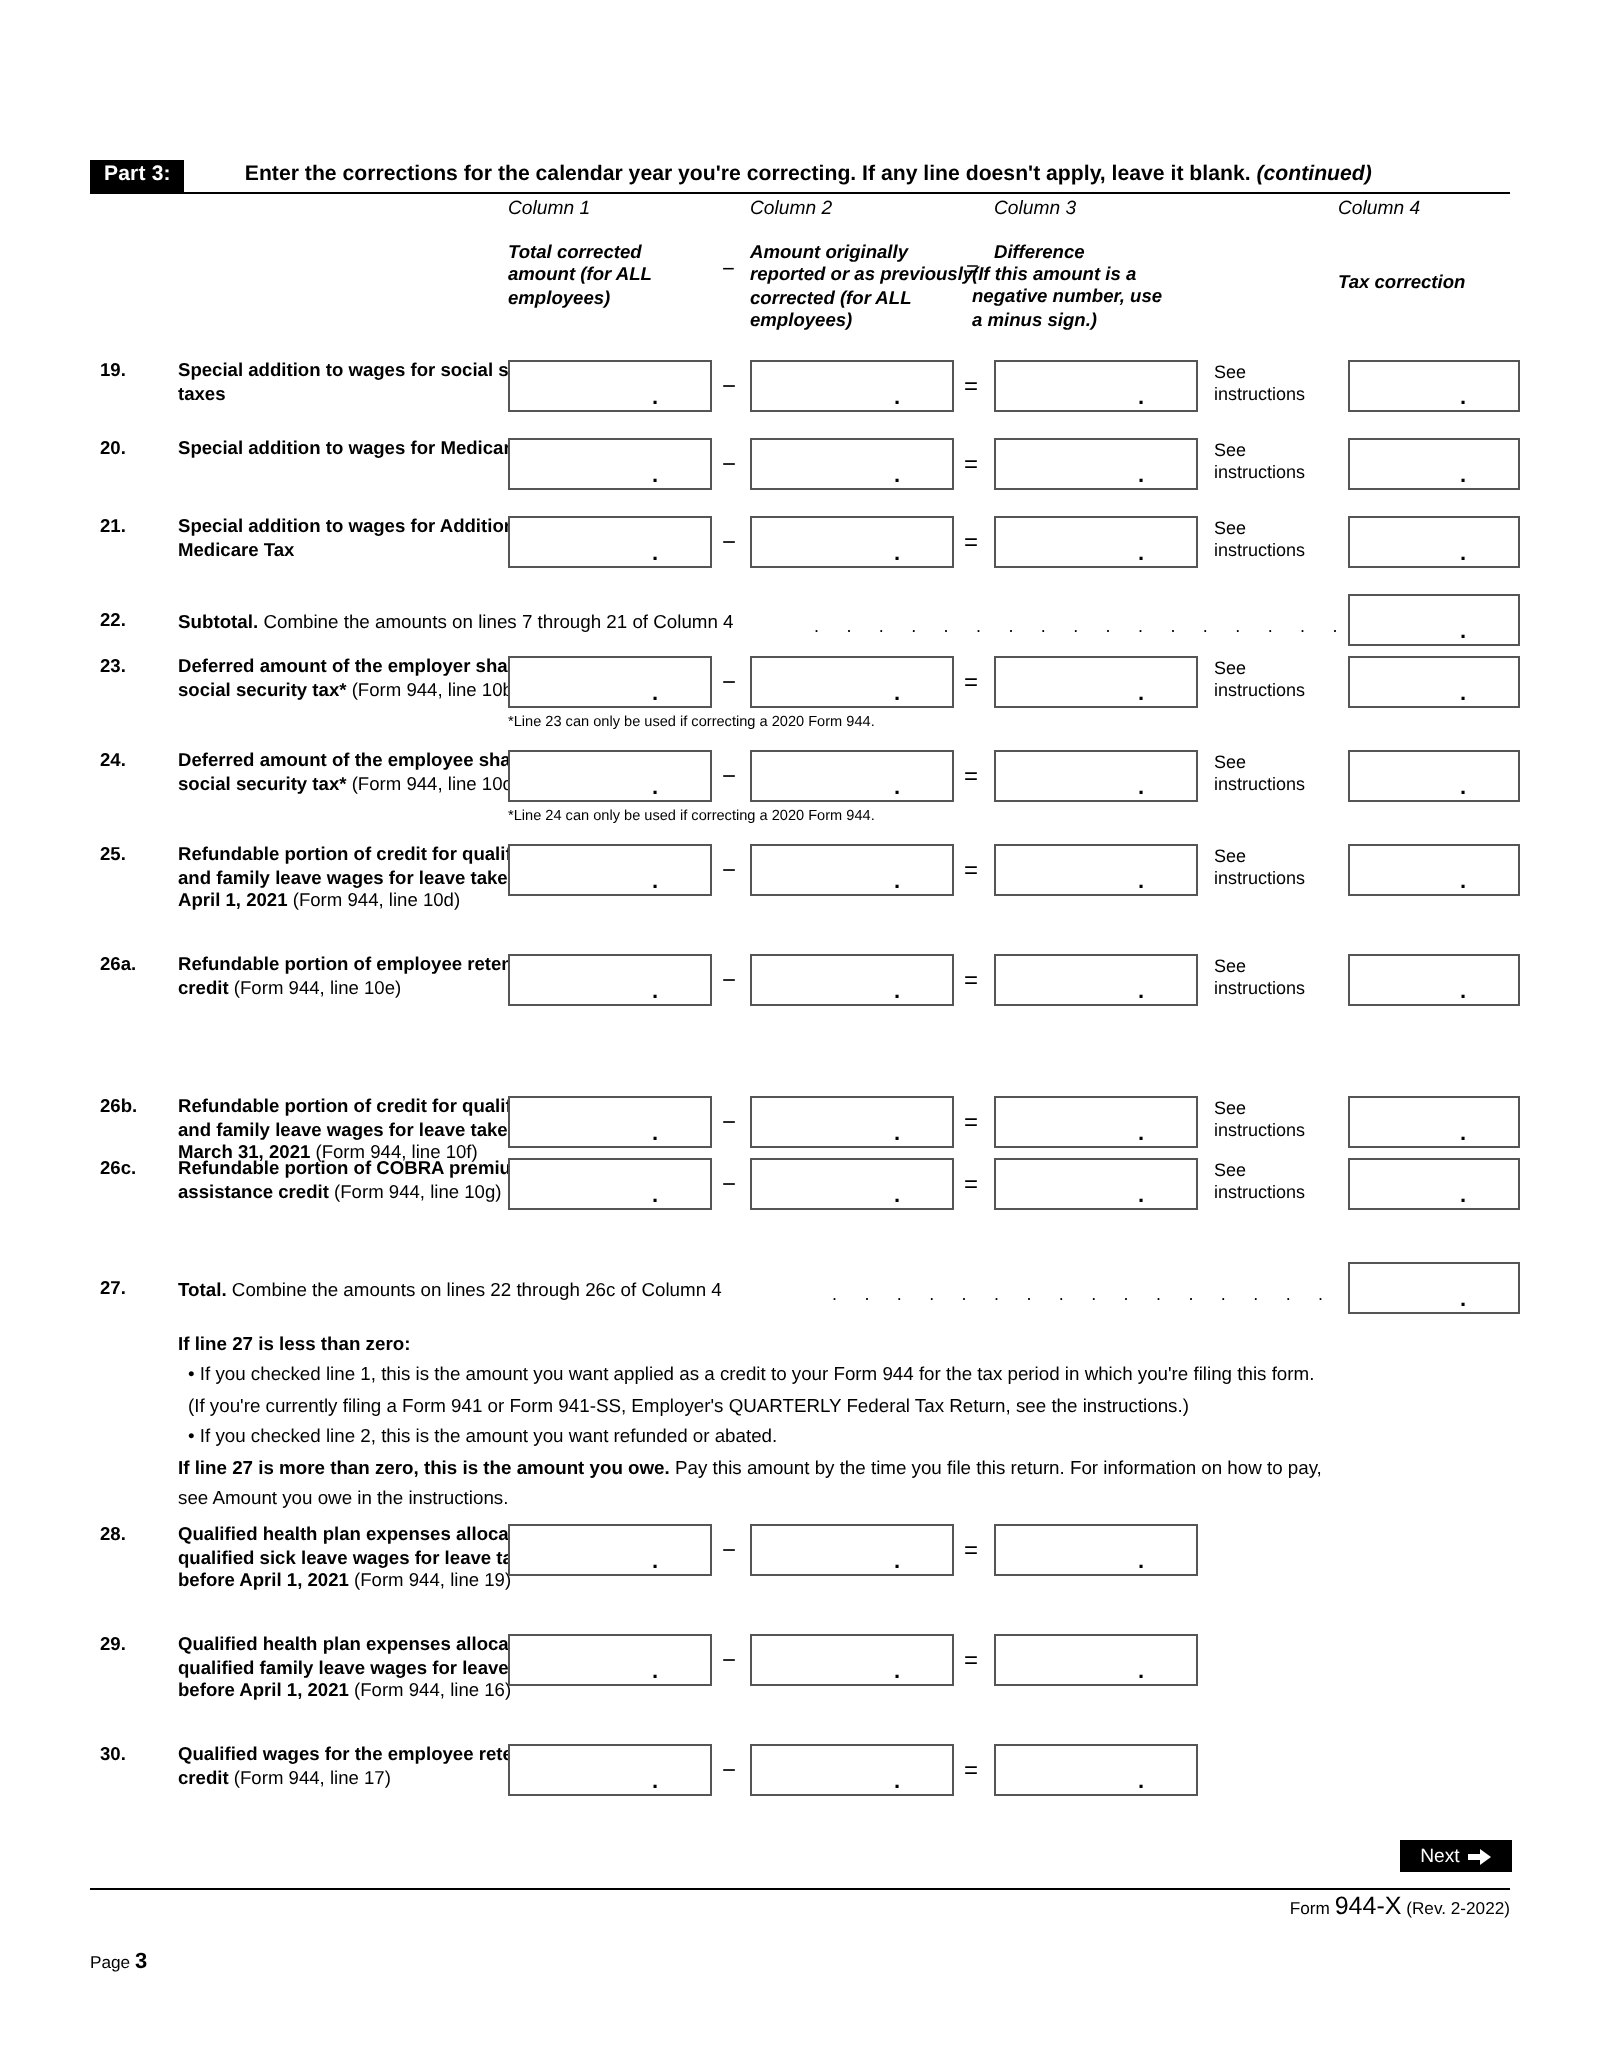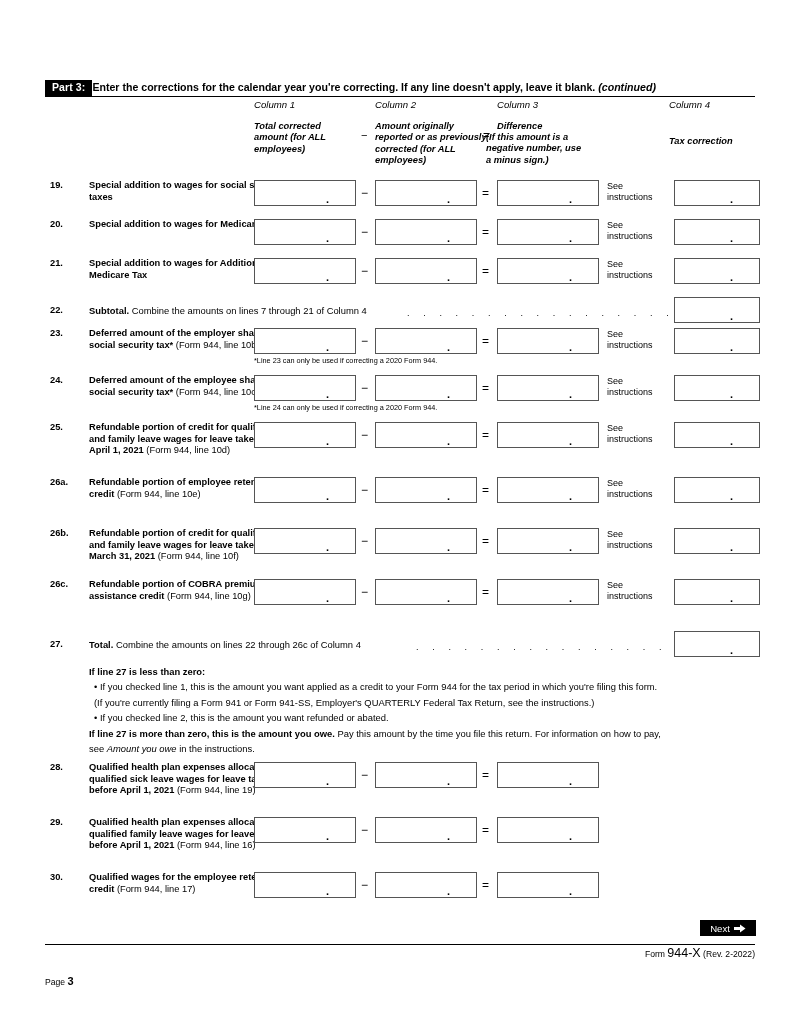--- a/index.html
+++ b/index.html
@@ -32,21 +32,21 @@
   .part-bar {
     position: absolute; left: 45px; top: 80px; width: 710px; height: 17px;
     border-bottom: 1.4px solid #000;
     display: flex; align-items: flex-start;
   }
   .part-tag {
     background: #000; color: #fff; font-size: 10.5px; font-weight: bold;
     padding: 1px 7px 2px 7px; line-height: 13px; letter-spacing: .1px;
   }
   .part-title {
-    font-size: 10.6px; font-weight: bold; line-height: 15px;
+    font-size: 10.6px; font-weight: bold; margin-left: 30px; line-height: 15px;
     white-space: nowrap;
     text-align: right;
   }
   .part-title .it { font-style: italic; font-weight: bold; }
 
   
   .colhead { position: absolute; font-style: italic; font-size: 9.3px; font-weight: bold; line-height: 11.4px; }
   .colhead.title { font-weight: normal; font-size: 9.6px; }
   .op-head { position: absolute; font-size: 11px; font-weight: normal; }
 
@@ -91,21 +91,21 @@
   .tl-txt b { font-weight: bold; }
   .dots {
     position: absolute; font-size: 9px; letter-spacing: 5.6px; color: #000;
     white-space: nowrap;
   }
 
   
   .para { position: absolute; left: 89px; width: 666px; font-size: 9.4px; line-height: 15.4px; }
   .para .hd { font-weight: bold; }
   .para .bullet { margin-left: 14px; text-indent: -9px; }
-  .para .it { font-style: italic; }
+  .para .it { }
 
   
   .foot-rule { position: absolute; left: 45px; top: 944px; width: 710px; border-top: 1.4px solid #000; }
   .page-num { position: absolute; left: 45px; top: 947px; font-size: 8.6px; margin-top: 28px; }
   .page-num b { font-size: 11px; }
   .form-id { position: absolute; right: 45px; top: 946px; font-size: 8.6px; text-align: right; white-space: nowrap; }
   .form-id .big { font-size: 12.5px; font-weight: normal; }
   .next-btn {
     position: absolute; left: 700px; top: 920px; width: 56px; height: 16px;
     background: #000; color: #fff; font-size: 9.6px; font-weight: normal;
@@ -224,21 +224,21 @@
     <div class="desc"><span>Refundable portion of employee retention credit</span><span class="lt"> (Form 944, line 10e)</span></div>
     <div class="box c1"></div>
     <div class="op op-minus1">−</div>
     <div class="box c2"></div>
     <div class="op op-eq">=</div>
     <div class="box c3"></div>
     <div class="see">See instructions</div>
     <div class="box c4"></div>
   </div>
 
-  <div class="row" style="top:528px; height:52px;">
+  <div class="row" style="top:548px; height:52px;">
     <div class="num">26b.</div>
     <div class="desc"><span>Refundable portion of credit for qualified sick and family leave wages for leave taken after March 31, 2021</span><span class="lt"> (Form 944, line 10f)</span></div>
     <div class="box c1"></div>
     <div class="op op-minus1">−</div>
     <div class="box c2"></div>
     <div class="op op-eq">=</div>
     <div class="box c3"></div>
     <div class="see">See instructions</div>
     <div class="box c4"></div>
   </div>

